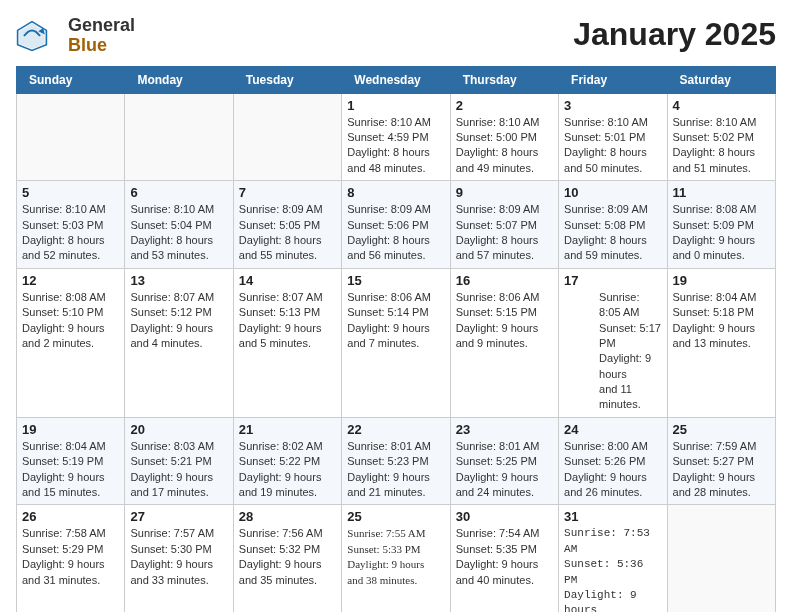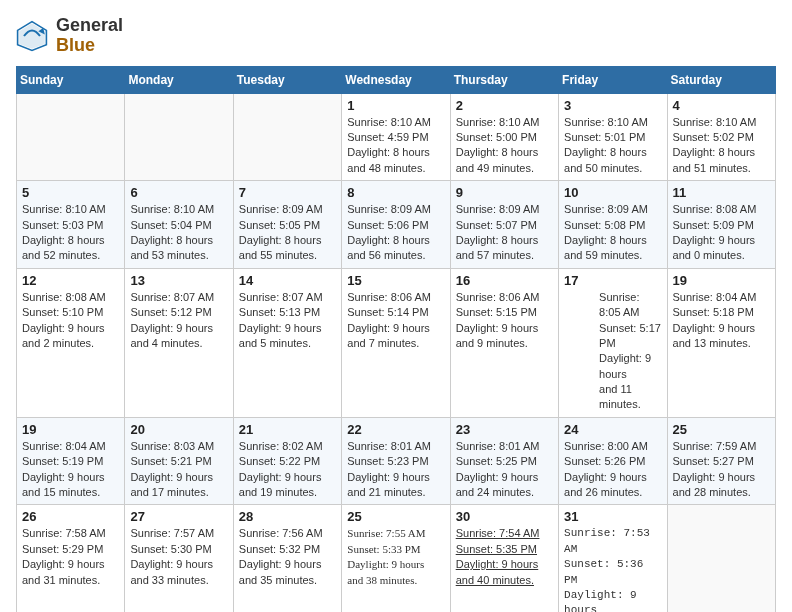--- a/index.html
+++ b/index.html
@@ -12,21 +12,21 @@
     }
     .header-area {
       display: flex;
       justify-content: space-between;
       align-items: flex-start;
       margin-bottom: 10px;
     }
     .logo {
       display: flex;
       align-items: center;
-      gap: 8px;
+      gap: 20px;
     }
     .logo-text {
       font-size: 18px;
       font-weight: bold;
       line-height: 1.1;
     }
     .logo-text .general { color: #333; }
     .logo-text .blue { color: #a16207; }
     .logo-icon {
       width: 32px;
@@ -45,21 +45,21 @@
       color: #444;
     }
     .calendar {
       width: 100%;
       border-collapse: collapse;
       font-size: 11px;
     }
     .calendar th {
       background-color: #2e6da4;
       color: #fff;
-      padding: 6px 3px;
+      padding: 6px 12px;
       text-align: left;
       font-size: 12px;
       font-weight: bold;
       border: 1px solid #2e6da4;
     }
     .calendar td {
       vertical-align: top;
       border: 1px solid #ccc;
       padding: 4px 5px;
       width: 107px;
@@ -98,20 +98,21 @@
       <polygon points="20,2 38,13 38,31 20,38 2,31 2,13" fill="none" stroke="#1a6faf" stroke-width="2"></polygon>
       <path d="M10,20 Q20,6 30,20" fill="none" stroke="#1a6faf" stroke-width="2.5"></path>
       <path d="M28,14 L34,10 L36,18" fill="#1a6faf"></path>
     </svg>
     <div class="logo-text">
       <span class="general">General</span><br>
       <span class="blue">Blue</span>
     </div>
   </div>
   <div class="title-area">
+    <div class="month-title">January 2025</div>
   </div>
 </div>
 
 <table class="calendar">
   <thead>
     <tr id="weekday-header">
         <th>Sunday</th>
         <th>Monday</th>
         <th>Tuesday</th>
         <th>Wednesday</th>
@@ -331,21 +332,21 @@
         </td>
         <td>
           <span class="day-number">25</span>
           <div class="day-info" style="white-space: pre-line; font-family: Liberation Serif, serif;">Sunrise: 7:55 AM
 Sunset: 5:33 PM
 Daylight: 9 hours
 and 38 minutes.</div>
         </td>
         <td>
           <span class="day-number">30</span>
-          <div class="day-info" style="white-space: pre-line; text-decoration: underline;">Sunrise: 7:54 AM
+          <div class="day-info" style="white-space: pre-line;">Sunrise: 7:54 AM
 Sunset: 5:35 PM
 Daylight: 9 hours
 and 40 minutes.</div>
         </td>
         <td>
           <span class="day-number">31</span>
           <div class="day-info" style="white-space: pre-line; font-family: Liberation Mono, monospace;">Sunrise: 7:53 AM
 Sunset: 5:36 PM
 Daylight: 9 hours
 and 43 minutes.</div>

